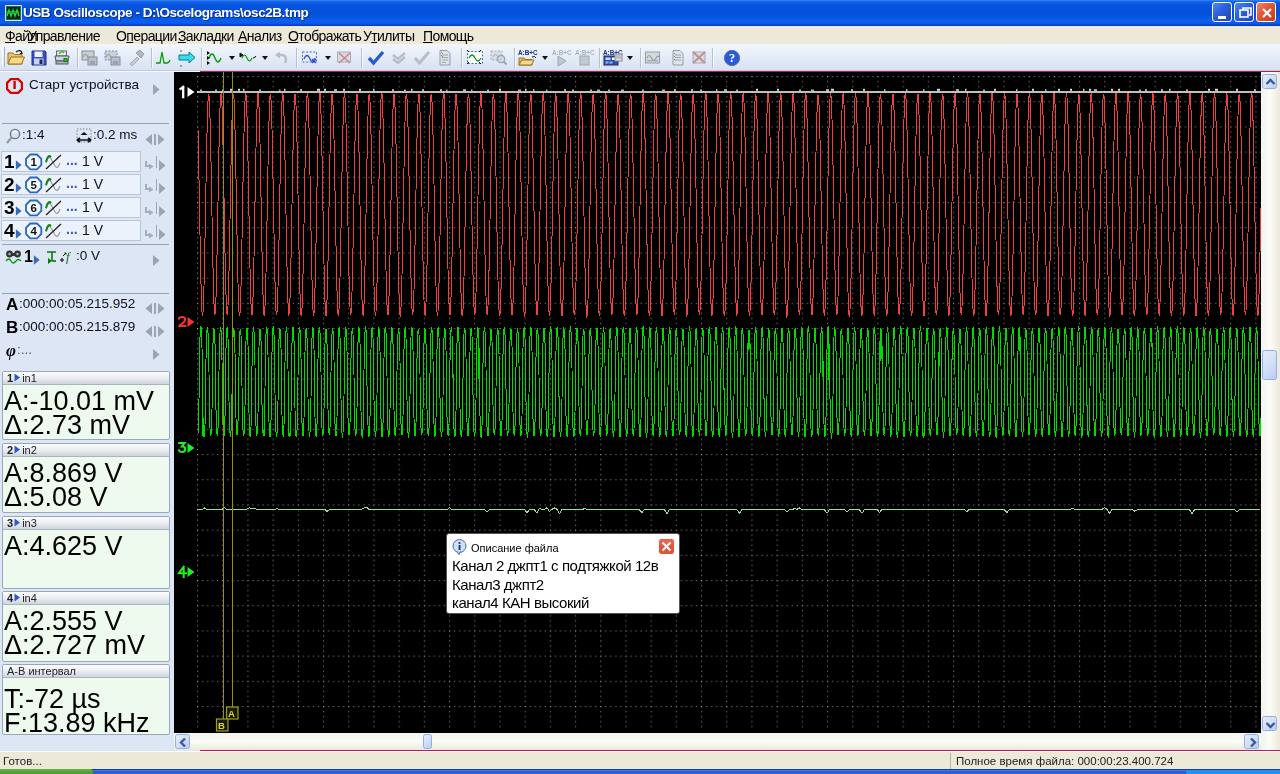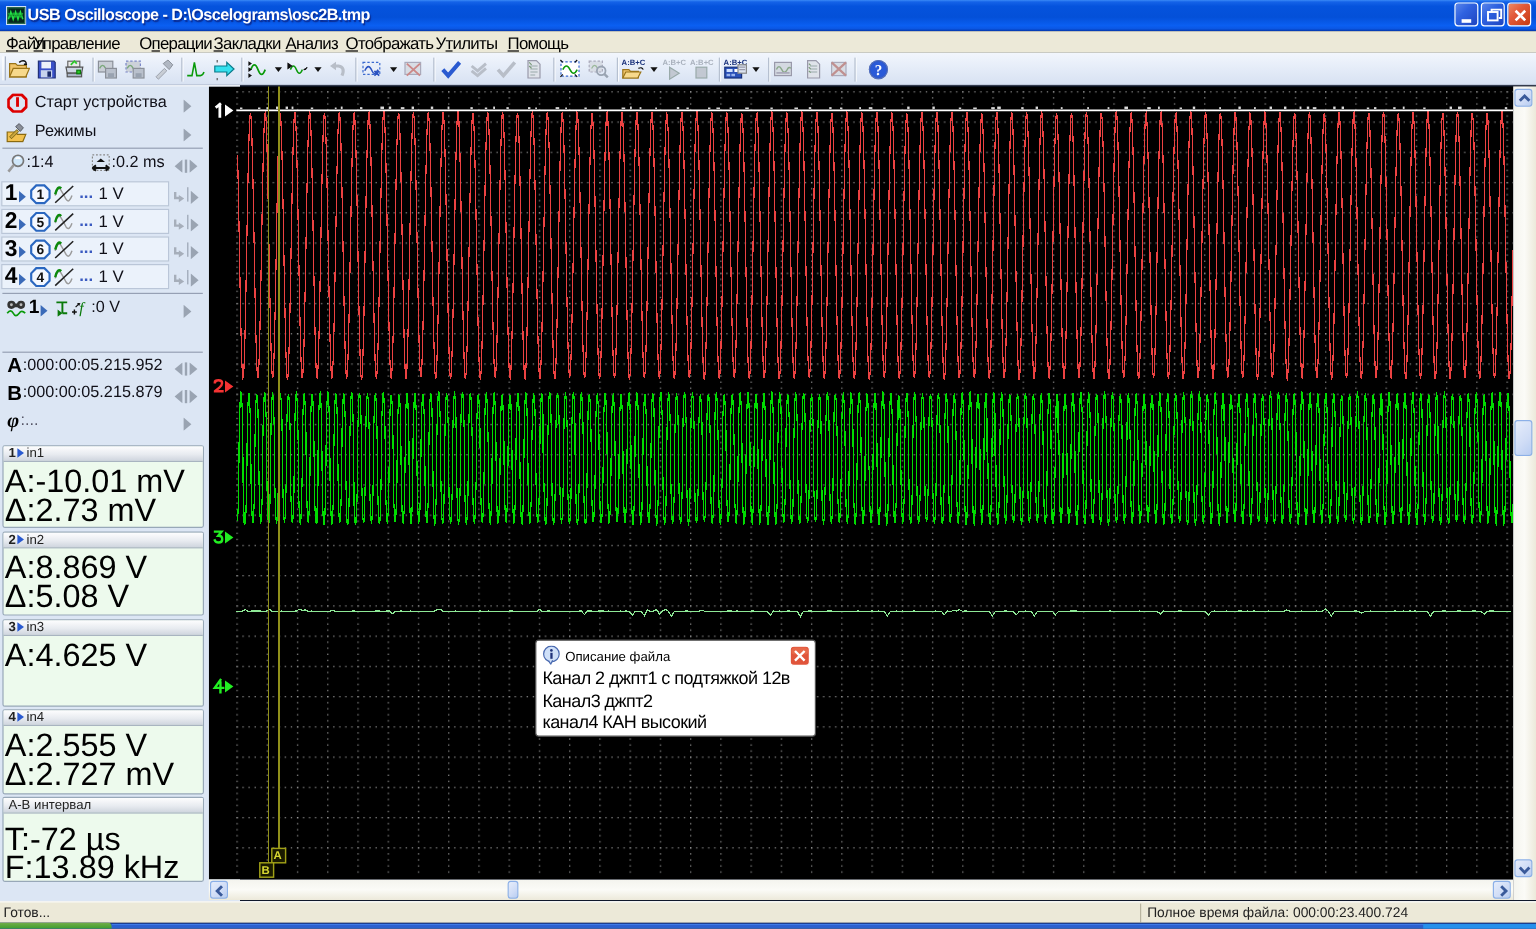--- a/index.html
+++ b/index.html
@@ -1,15 +1,15 @@
 <!DOCTYPE html>
 <html><head><meta charset="utf-8"><style>
 * { margin:0; padding:0; box-sizing:border-box; }
 html,body { width:1280px; height:774px; overflow:hidden; font-family:"Liberation Sans", sans-serif; -webkit-font-smoothing:antialiased; }
-#win { position:relative; width:1280px; height:774px; background:#0f172a; }
+#win { position:relative; width:1280px; height:774px; background:#be185d; }
 #title { position:absolute; left:0; top:0; width:100%; height:26px;
   background:linear-gradient(180deg,#3a8af6 0%,#1563e8 6%,#0553dd 20%,#0450d8 55%,#0a5ff2 82%,#0b57e4 92%,#0234a8 100%); }
 #title .appic { position:absolute; left:5px; top:5px; }
 #title .ttxt { position:absolute; left:23px; top:5px; color:#fff; font-size:13.5px; font-weight:bold; letter-spacing:-0.45px; text-shadow:1px 1px 1px #0a2a90; white-space:pre; }
 .wbtn { position:absolute; top:2px; width:20px; height:20px; border-radius:3px; border:1px solid #fff; }
 #bmin { left:1212px; background:linear-gradient(135deg,#5a85ea 0%,#2f62e0 40%,#1e44c0 100%); }
 #bmax { left:1234px; background:linear-gradient(135deg,#5a85ea 0%,#2f62e0 40%,#1e44c0 100%); }
 #bclose { left:1256px; background:linear-gradient(135deg,#ec8a64 0%,#e25a3a 40%,#c83a10 100%); }
 .wbtn svg { position:absolute; left:2px; top:2px; }
 #menubar { position:absolute; left:0; top:26px; width:100%; height:18px; background:#ece9d8; font-size:13px; color:#000; padding-left:1px; }
@@ -291,31 +291,20 @@
         </svg>
       </span>
     </div>
 <div id="sidebar">
       <div class="srow" style="top:3px;height:24px;">
         <span class="ic" style="left:6px;top:3px"><svg width="17" height="16" viewBox="0 0 17 16">
             <path d="M5 1 L12 1 L16 5 L16 11 L12 15 L5 15 L1 11 L1 5 Z" fill="none" stroke="#dd0000" stroke-width="2.4"></path>
             <rect x="7.4" y="3" width="2.4" height="8" fill="#dd0000"></rect>
           </svg></span>
         <span class="stxt" style="left:29px">Старт устройства</span>
-        <span class="ic" style="left:152px;top:6px"><svg width="8" height="11" viewBox="0 0 8 11">
-            <path d="M1 0 L7.5 5.5 L1 11 Z" fill="#9aa4b2"></path>
-          </svg></span>
-      </div>
-      <div class="srow" style="top:27px;height:24px;">
-        <span class="ic" style="left:5px;top:3px"><svg width="18" height="17" viewBox="0 0 18 17">
-            <path d="M1 8 h7 l1.5 2 h7 l-2.5 6 h-13 z" fill="#f2c14e" stroke="#8a6a10"></path>
-            <path d="M3 12 l6 -6 l1.6 1.6 l-6 6 z" fill="#caa53d" stroke="#6a5a10" stroke-width="0.7"></path>
-            <path d="M8 3.5 l3 -2.5 l3.5 3.5 l-2.5 3 z" fill="#8a8f98" stroke="#4a4f58" stroke-width="0.7"></path>
-          </svg></span>
-        <span class="stxt" style="left:29px">Режимы</span>
         <span class="ic" style="left:152px;top:6px"><svg width="8" height="11" viewBox="0 0 8 11">
             <path d="M1 0 L7.5 5.5 L1 11 Z" fill="#9aa4b2"></path>
           </svg></span>
       </div>
       <div class="hsep" style="top:51px"></div>
       <div class="srow" style="top:53px;height:23px;">
         <span class="ic" style="left:5px;top:3px"><svg width="17" height="17" viewBox="0 0 17 17">
             <circle cx="10" cy="6" r="4.6" fill="#cfe6f8" stroke="#777" stroke-width="1.4"></circle>
             <path d="M6.5 9.5 L2 15" stroke="#999" stroke-width="2.2"></path>
             <path d="M8 4.2 a3.4 3.4 0 0 1 4 0" stroke="#fff" stroke-width="1.4" fill="none"></path>

